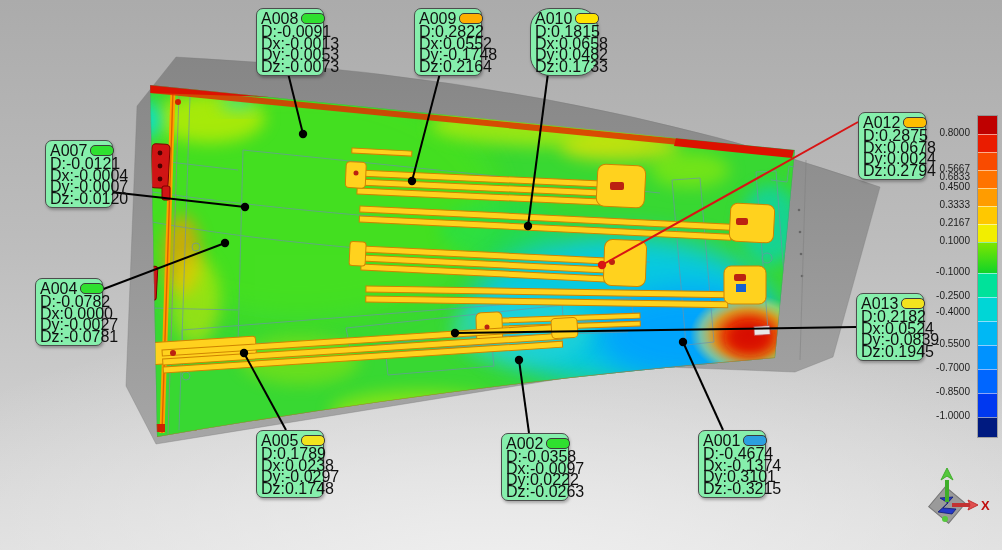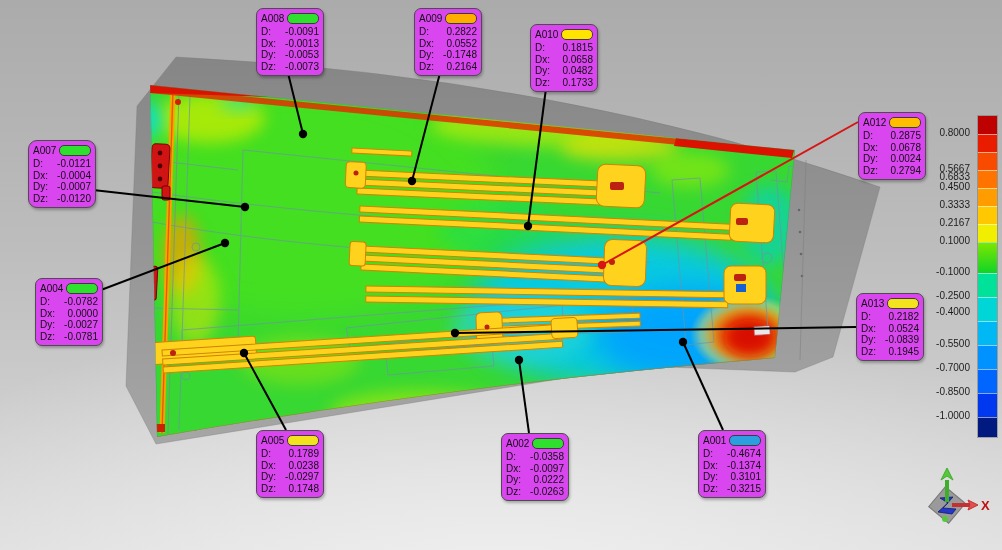--- a/index.html
+++ b/index.html
@@ -5,24 +5,24 @@
   html,body{margin:0;padding:0;}
   body{
     width:1002px;height:550px;position:relative;overflow:hidden;
     font-family:"Liberation Sans",sans-serif;
     background:
       radial-gradient(130% 95% at 50% 108%, #f0f0f0 0%, rgba(240,240,240,0) 55%),
       linear-gradient(180deg,#ababab 0%,#bdbdbd 45%,#dcdcdc 100%);
   }
   #scene{position:absolute;left:0;top:0;z-index:1;}
   #callouts .callout{
-    position:absolute;width:58px;background:#d946ef;
+    position:absolute;width:58px;background:#86efac;
     border:1.4px solid #4d4d4d;border-radius:7px;
     box-shadow:1px 2px 3px rgba(0,0,0,.28);
-    padding:3px 4px 3px 4px;font-size:10px;color:#101010;z-index:6;
+    padding:3px 4px 3px 4px;font-size:16px;color:#101010;z-index:6;
   }
   .c-title{display:flex;align-items:center;gap:3px;height:13px;margin-bottom:1px;}
   .c-id{white-space:nowrap;}
   .c-badge{flex:1;height:9px;border-radius:5px;border:1px solid #3c3c3c;min-width:22px;}
   .c-row{display:flex;justify-content:space-between;line-height:11.6px;}
   .c-val{text-align:right;}
   #color-scale{position:absolute;left:922px;top:115px;width:78px;height:324px;z-index:5;}
   #scale-bar{position:absolute;left:55px;top:0;width:19px;height:321px;
     border:1px solid rgba(120,120,120,.55);}
   .scale-seg{width:100%;}
@@ -300,21 +300,21 @@
       </div>
       <div class="c-row">
         <span class="c-label">Dy:</span>
         <span class="c-val">-0.0297</span>
       </div>
       <div class="c-row">
         <span class="c-label">Dz:</span>
         <span class="c-val">0.1748</span>
       </div>
     </div>
-    <div class="callout" style="left: 28px; top: 140px; border-radius: 9px;">
+    <div class="callout" style="left: 45px; top: 140px;">
       <div class="c-title">
         <span class="c-id">A007</span>
         <span class="c-badge" style="background: rgb(47, 224, 47);"></span>
       </div>
       <div class="c-row">
         <span class="c-label">D:</span>
         <span class="c-val">-0.0121</span>
       </div>
       <div class="c-row">
         <span class="c-label">Dx:</span>
@@ -366,21 +366,21 @@
       </div>
       <div class="c-row">
         <span class="c-label">Dy:</span>
         <span class="c-val">-0.1748</span>
       </div>
       <div class="c-row">
         <span class="c-label">Dz:</span>
         <span class="c-val">0.2164</span>
       </div>
     </div>
-    <div class="callout" style="left: 530px; top: 24px;">
+    <div class="callout" style="left: 530px; top: 8px; border-radius: 20px;">
       <div class="c-title">
         <span class="c-id">A010</span>
         <span class="c-badge" style="background: rgb(255, 228, 0);"></span>
       </div>
       <div class="c-row">
         <span class="c-label">D:</span>
         <span class="c-val">0.1815</span>
       </div>
       <div class="c-row">
         <span class="c-label">Dx:</span>

